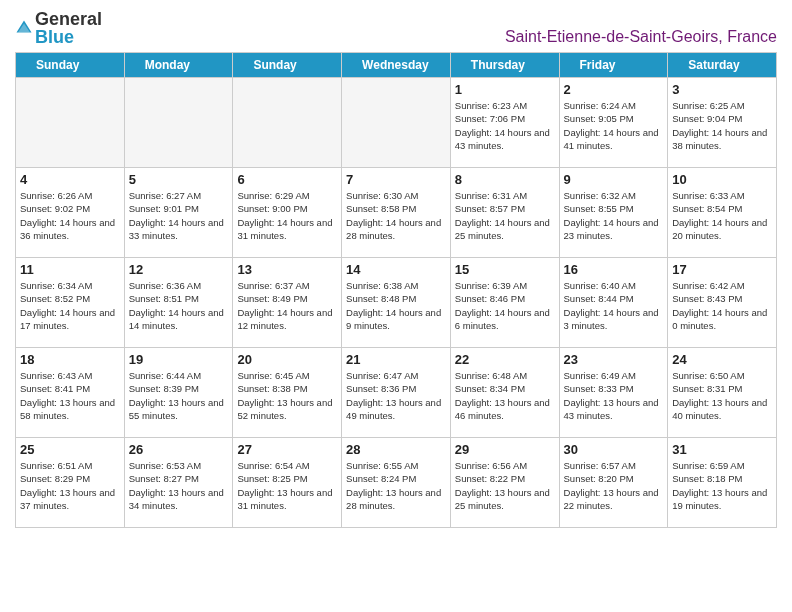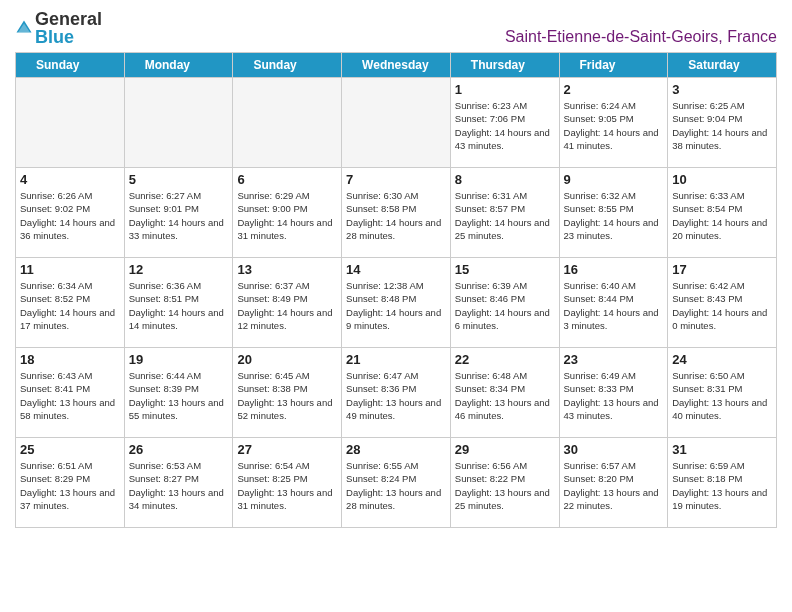--- a/index.html
+++ b/index.html
@@ -224,21 +224,21 @@
 Daylight: 14 hours and 14 minutes.</div>
           </td>
           <td>
             <span class="day-number">13</span>
             <div class="day-info" style="white-space: pre-line;">Sunrise: 6:37 AM
 Sunset: 8:49 PM
 Daylight: 14 hours and 12 minutes.</div>
           </td>
           <td>
             <span class="day-number">14</span>
-            <div class="day-info" style="white-space: pre-line;">Sunrise: 12:38 AM
+            <div class="day-info" style="white-space: pre-line;">Sunrise: 6:38 AM
 Sunset: 8:48 PM
 Daylight: 14 hours and 9 minutes.</div>
           </td>
           <td>
             <span class="day-number">15</span>
             <div class="day-info" style="white-space: pre-line;">Sunrise: 6:39 AM
 Sunset: 8:46 PM
 Daylight: 14 hours and 6 minutes.</div>
           </td>
           <td>

